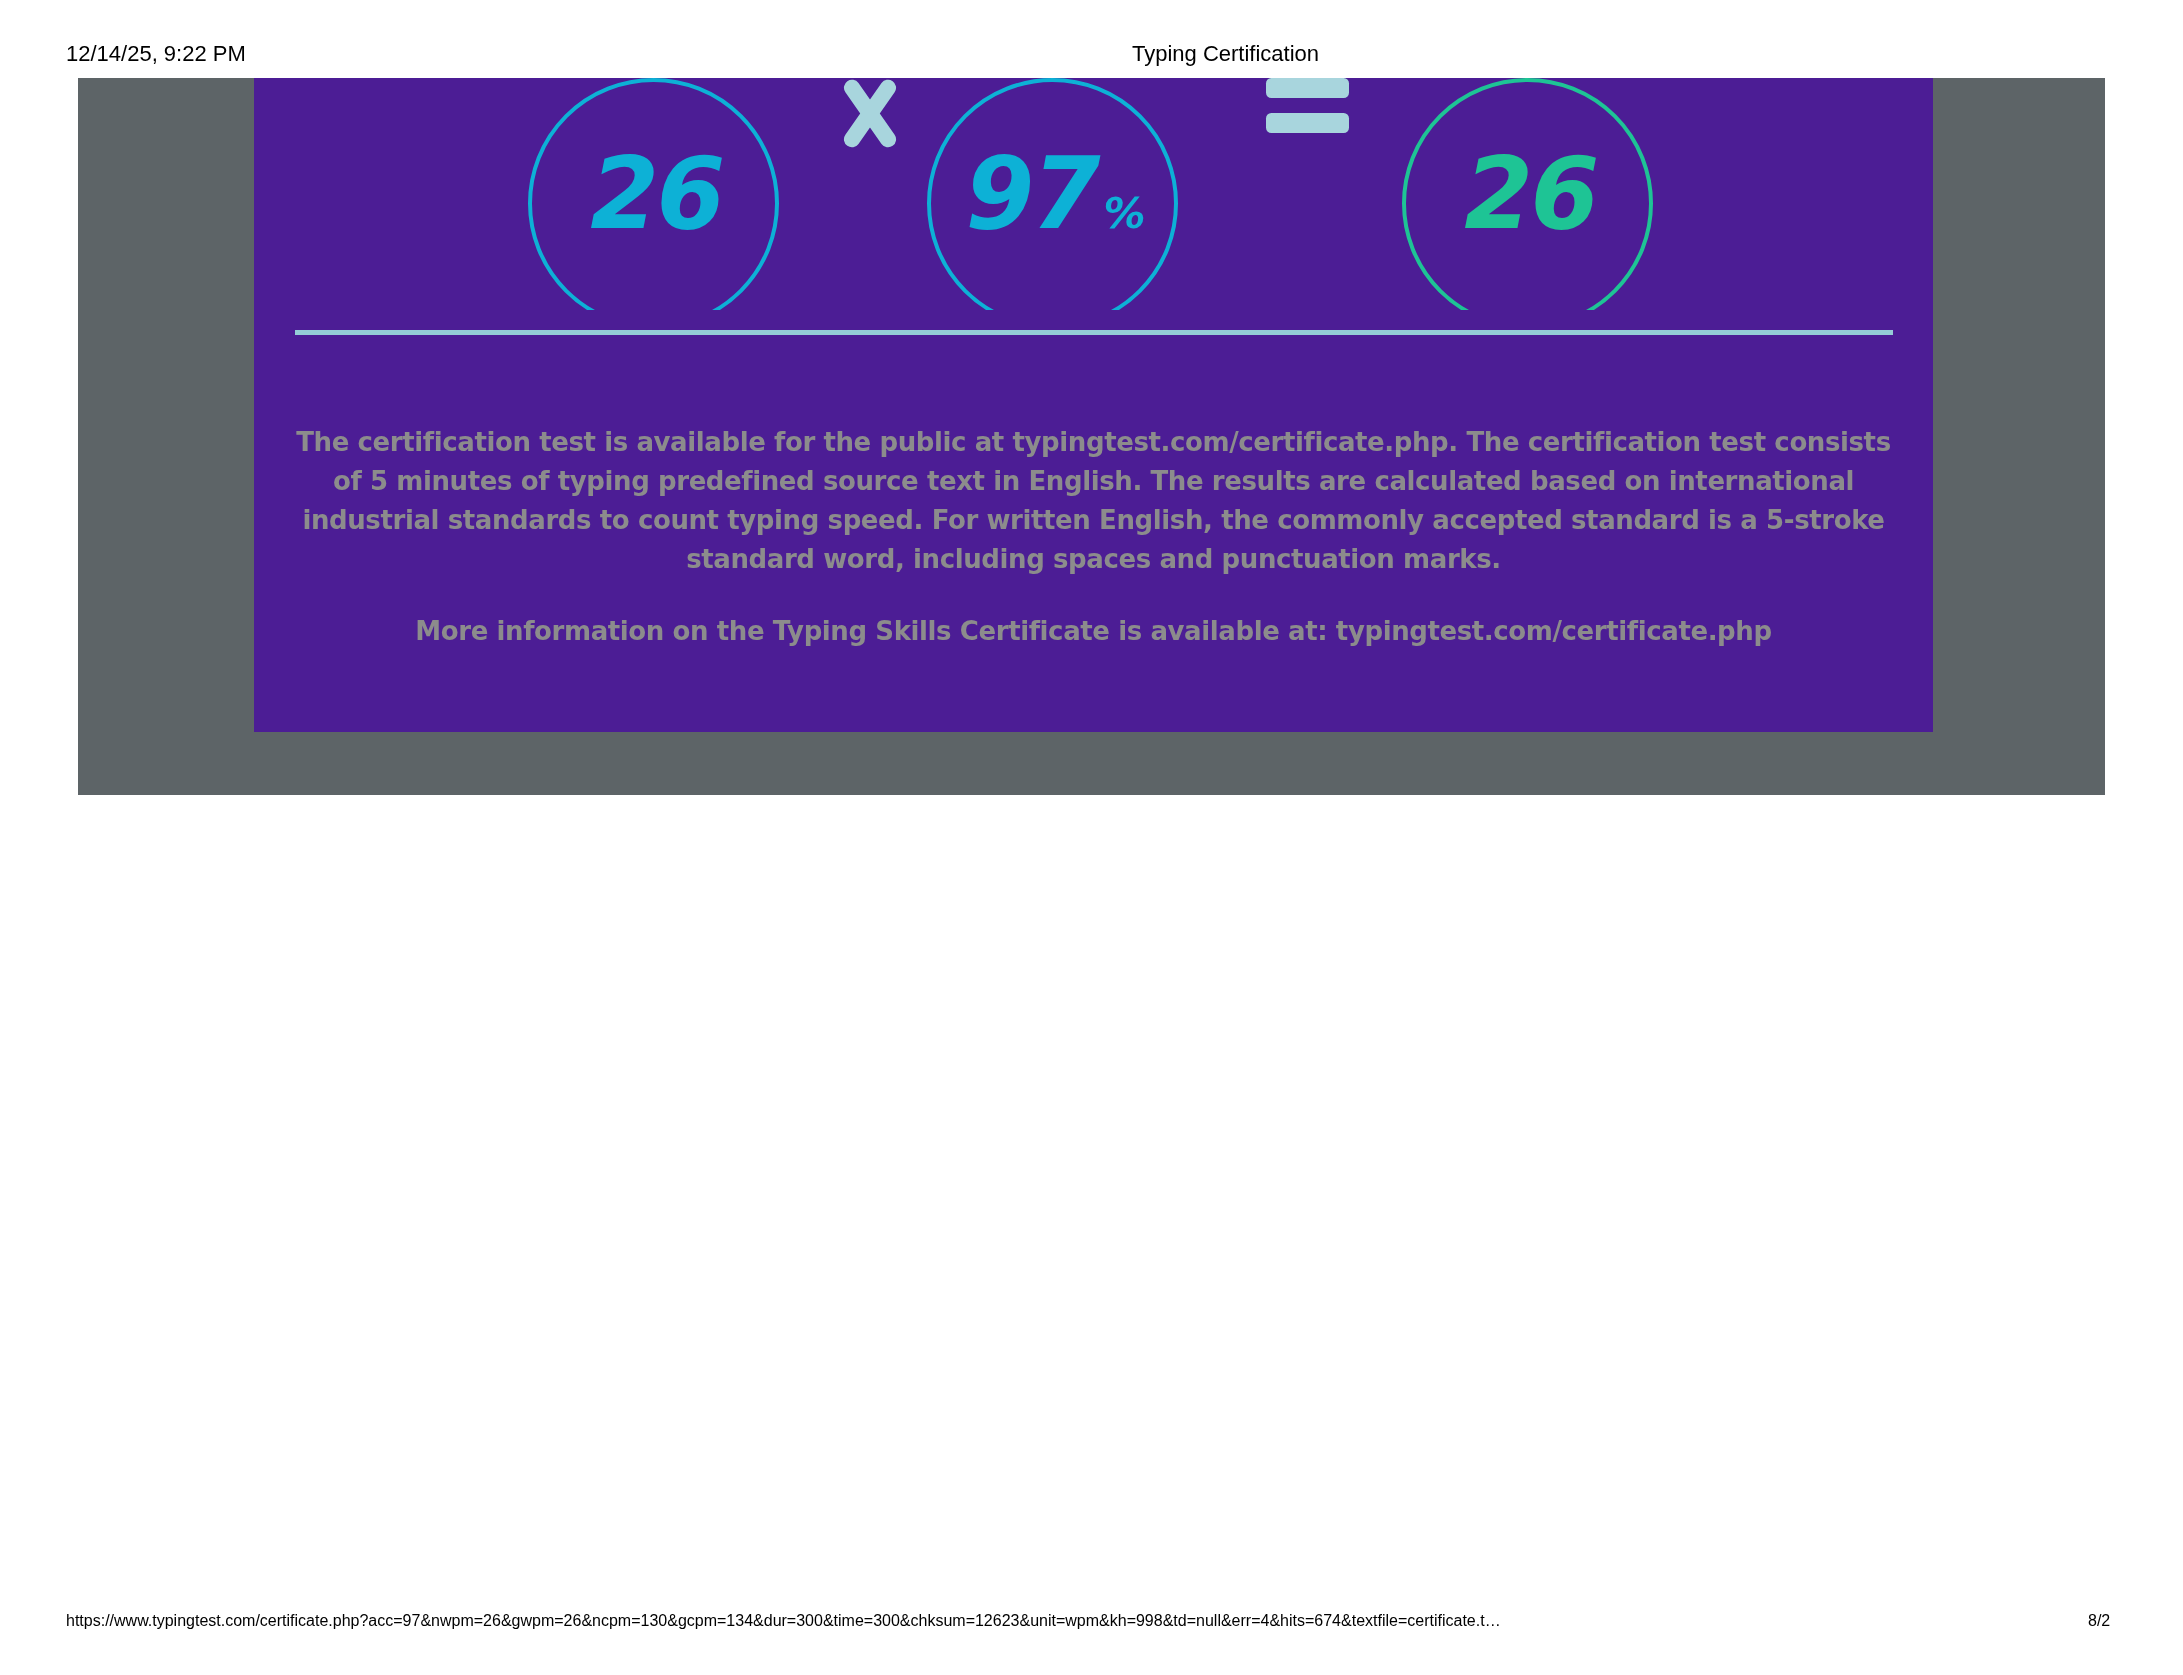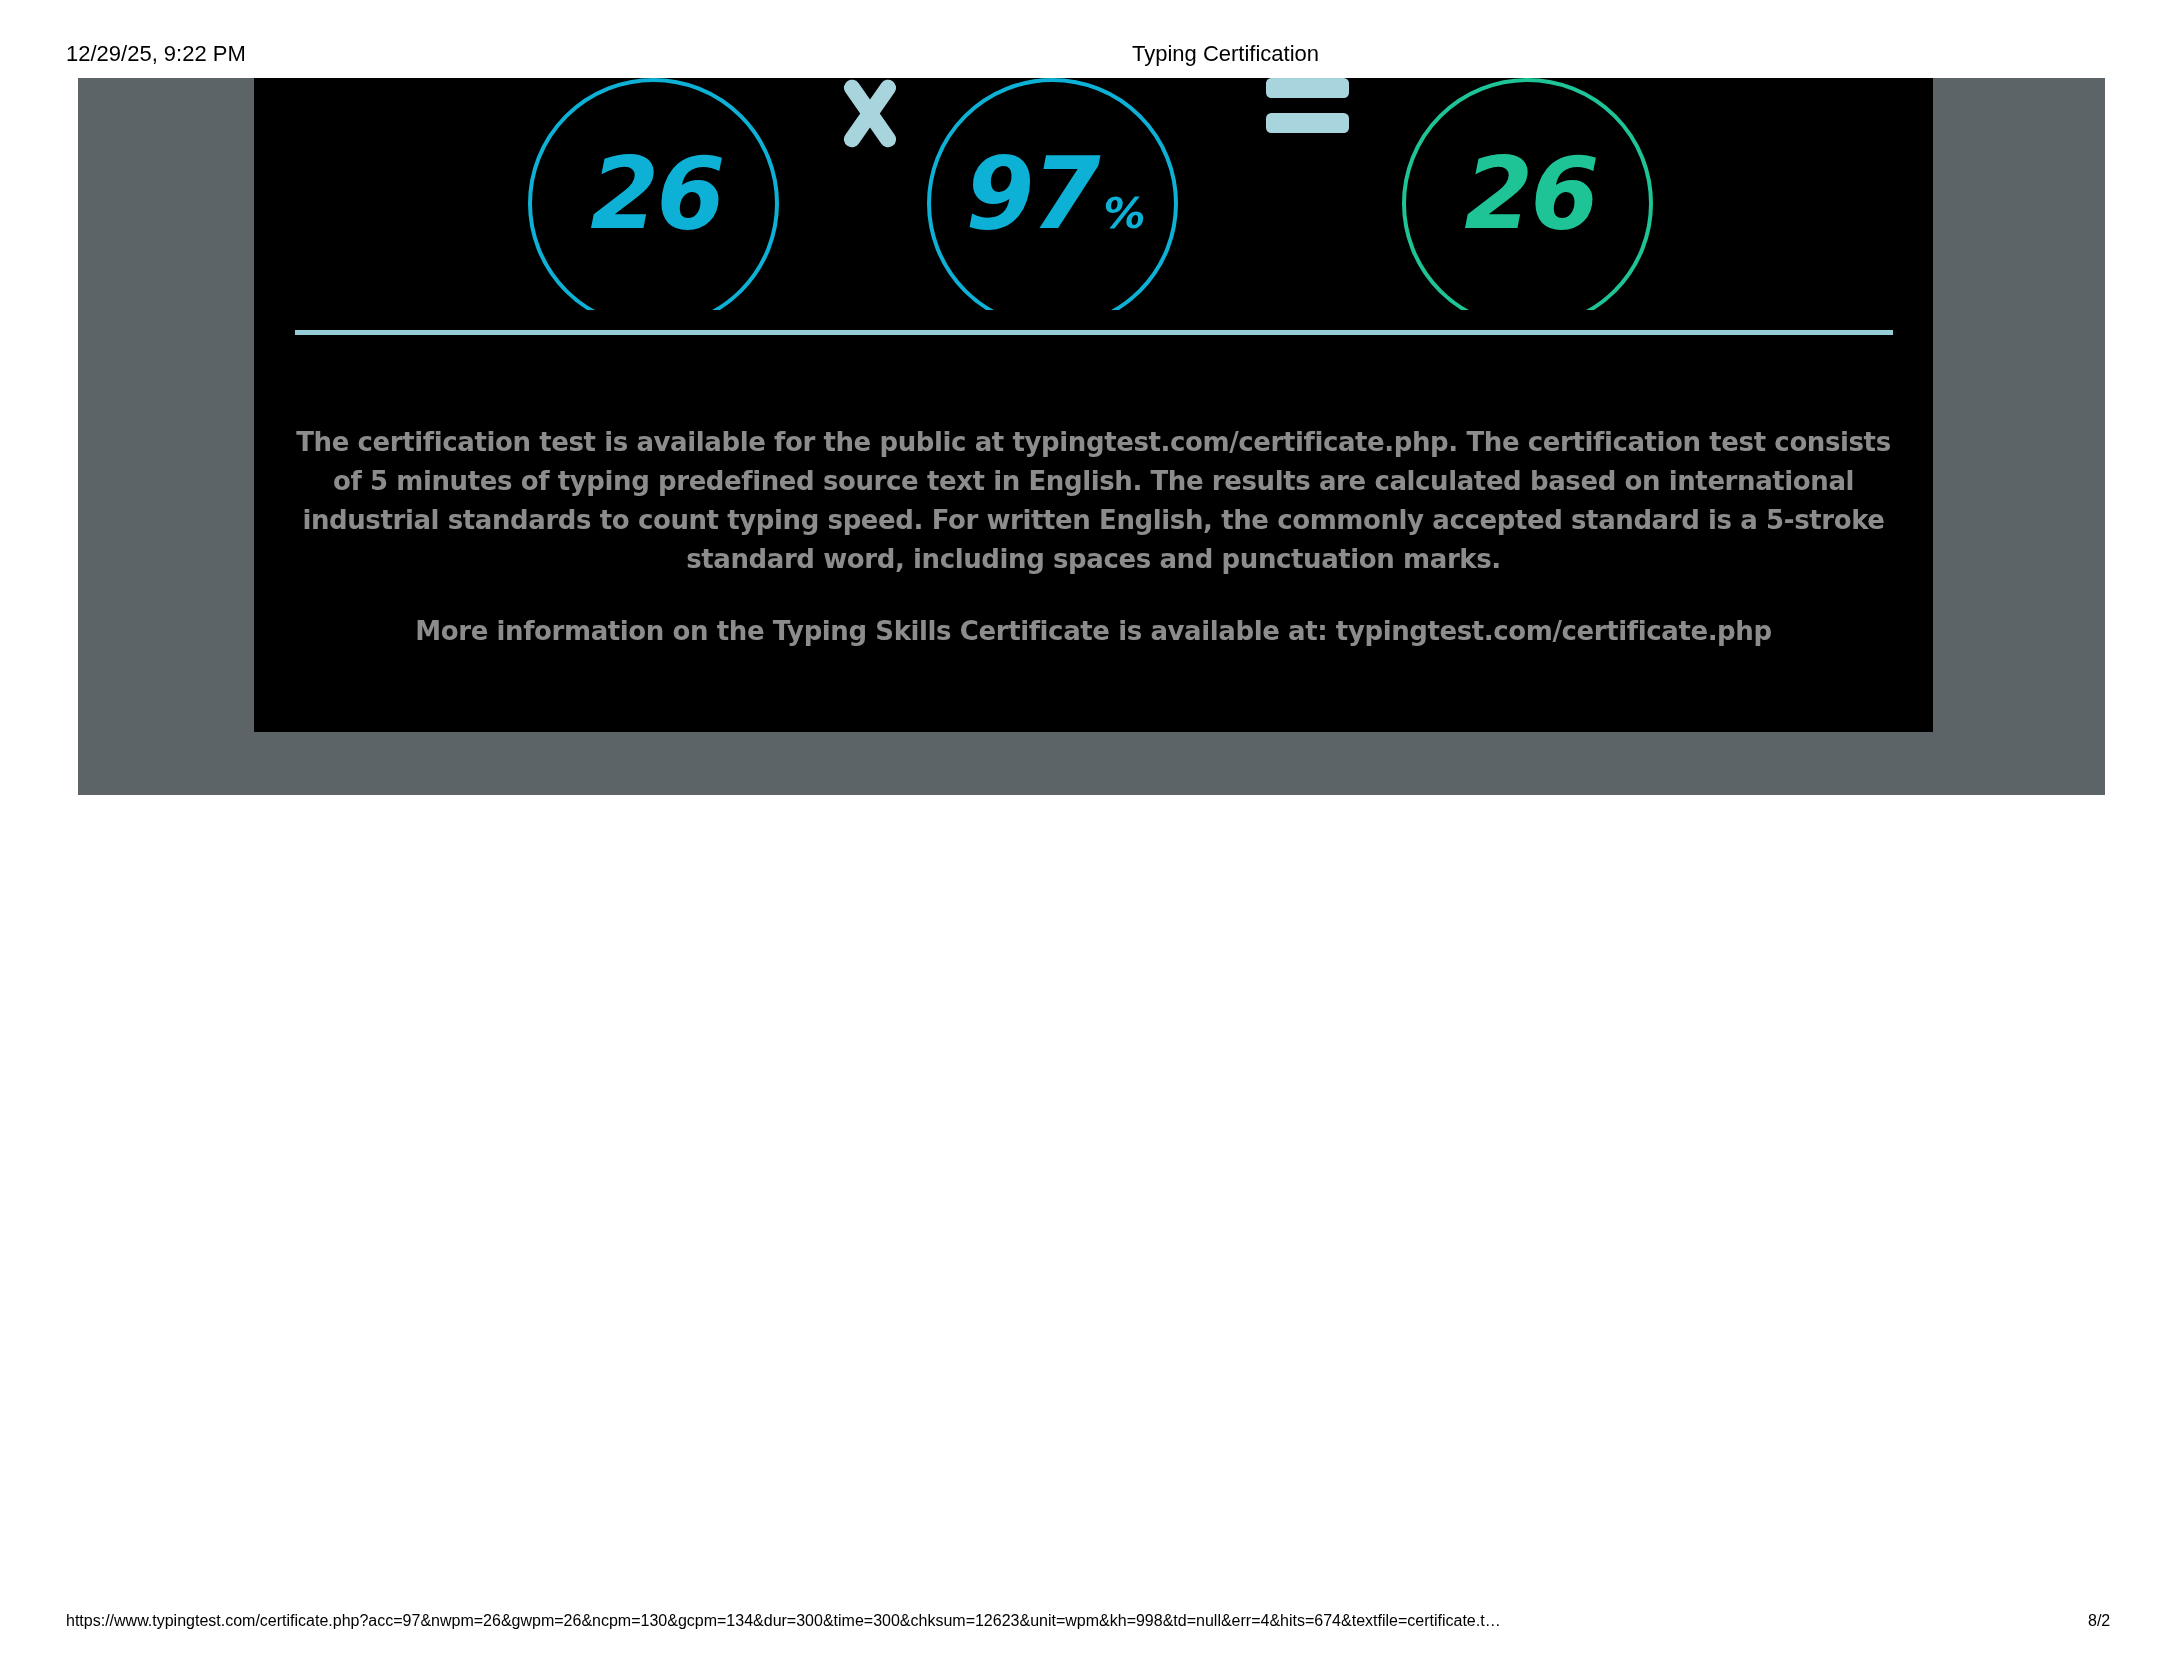--- a/index.html
+++ b/index.html
@@ -1,21 +1,21 @@
 <!DOCTYPE html>
 <html style="font-size:10.5px"><head>
 <meta charset="utf-8">
 <style>
   html, body { margin:0; padding:0; background:#ffffff; }
   body { width:2183px; height:1675px; position:relative; overflow:hidden; font-family:"Liberation Sans", sans-serif; }
   .hdr { position:absolute; top:41px; font-size:22px; color:#000; font-family:"Liberation Sans", sans-serif; }
   .hdr-date { left:66px; }
   .hdr-title { left:0; width:2451px; text-align:center; }
   .panel { position:absolute; left:78px; top:78px; width:2027px; height:717px; background:#5d6467; }
-  .card { position:absolute; left:254px; top:78px; width:1679px; height:654px; background:#000000; overflow:hidden; }
+  .card { position:absolute; left:254px; top:78px; width:1679px; height:654px; background:#4c1d95; overflow:hidden; }
   .circle-wrap { position:absolute; top:0; width:263px; height:232px; overflow:hidden; }
   .circle { position:absolute; left:2.6px; top:0; width:251px; height:251px; border:4.6px solid #0db1d6; border-radius:50%; box-sizing:border-box; }
   .circle.green { border-color:#1ec495; }
   .num { position:absolute; left:0; top:58px; width:263px; text-align:center; font-family:"DejaVu Sans", sans-serif; font-weight:bold; font-style:italic; font-size:99px; color:#0db1d6; letter-spacing:-2.6px; }
   .num.green { color:#1ec495; }
   .pct { font-size:42px; letter-spacing:0; margin-left:5.3px; }
   .op-times { position:absolute; left:578px; top:0; width:72px; height:72px; }
   .op-times span { position:absolute; left:30px; top:-4px; width:16px; height:79px; background:#a8d5dd; border-radius:8px; }
   .op-times span:first-child { transform:rotate(35deg); }
   .op-times span:last-child { transform:rotate(-35deg); }
@@ -25,21 +25,21 @@
   .para { position:absolute; left:26px; width:1627px; text-align:center; color:#8c8c8c; font-family:"DejaVu Sans", sans-serif; font-weight:bold; font-size:26px; line-height:39px; letter-spacing:-0.4px; }
   .p1 { top:339px;margin-top:6px; }
   .p2 { top:534px; }
   .footer { position:absolute; top:1612px; font-size:16px; color:#000; font-family:"Liberation Sans", sans-serif; }
   .footer-url { left:66px; }
   .footer-page { left:2088px; }
 </style>
 </head>
 <body>
 
-<div class="hdr hdr-date">12/29/25, 9:22 PM</div>
+<div class="hdr hdr-date">12/14/25, 9:22 PM</div>
 <div class="hdr hdr-title">Typing Certification</div>
 
 <div class="panel">
 </div>
 
 <div class="card">
   <div class="circle-wrap" style="left:271px;">
     <div class="circle"></div>
     <div class="num">26</div>
   </div>

